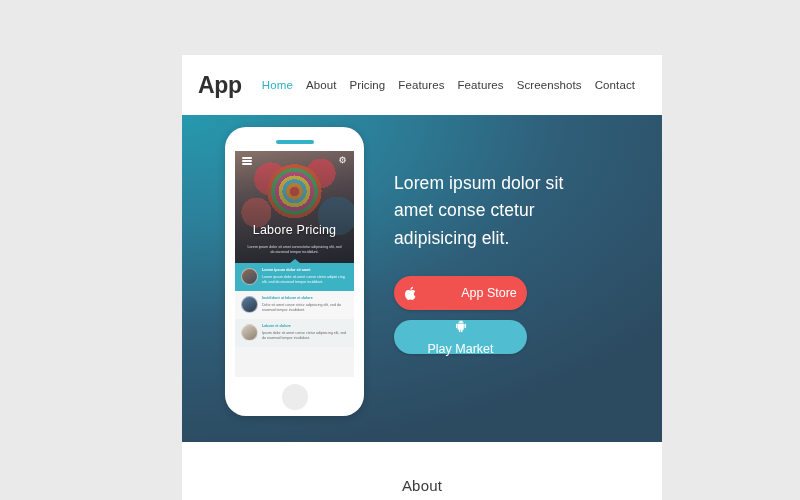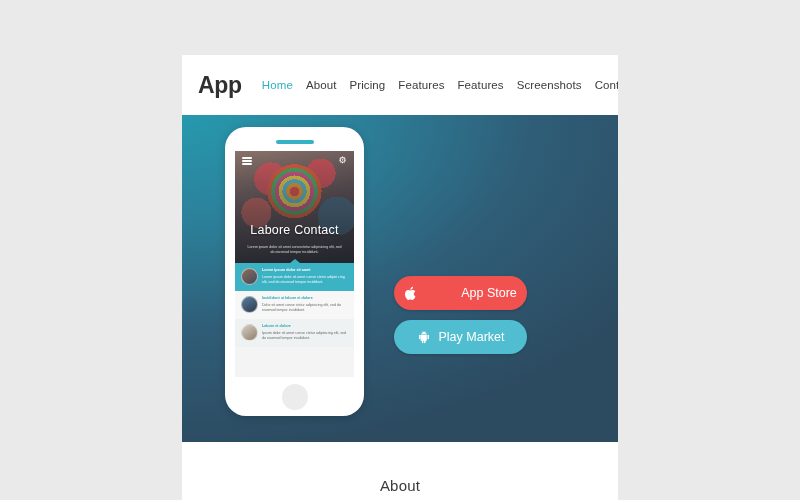--- a/index.html
+++ b/index.html
@@ -7,21 +7,21 @@
     width: 800px; height: 500px;
     background: #eaeaea;
     font-family: "Liberation Sans", sans-serif;
     overflow: hidden;
   }
 
   
   #page-card {
     position: absolute;
     left: 182px; top: 55px;
-    width: 436px; height: 445px;
+    width: 480px; height: 445px;
     background: #6d28d9;
     overflow: hidden;
   }
 
   
   #site-header {
     height: 60px;
     display: flex;
     align-items: center;
     padding: 0 14px 0 16px;
@@ -206,21 +206,21 @@
     width: 133px; height: 34px;
     border-radius: 19px;
     border: none;
     color: #ffffff;
     font-size: 12.5px;
     font-family: "Liberation Sans", sans-serif;
     cursor: pointer;
     box-shadow: 0 1px 3px rgba(0,0,0,.18);
   }
   #app-store-button { background: #f1514f; gap: 43px; }
-  #play-market-button { background: #50bed0; }
+  #play-market-button { background: #50bed0; flex-direction: column; }
   .store-icon { width: 14px; height: 15px; display: inline-block; }
 
   
   #about-section {
     height: 58px;
     background: #ffffff;
     display: flex;
     align-items: flex-end;
     justify-content: center;
     padding-bottom: 6px;
@@ -259,21 +259,21 @@
       <div id="phone-screen">
 
         <div id="phone-photo">
           <div id="phone-photo-scrim"></div>
           <div id="phone-menu-icon">
             <i></i>
               <i></i>
               <i></i>
           </div>
           <div id="phone-gear-icon">⚙</div>
-          <div id="phone-hero-title">Labore Contact</div>
+          <div id="phone-hero-title">Labore Pricing</div>
           <div id="phone-hero-sub">Lorem ipsum dolor sit amet consectetur adipisicing elit, sed do eiusmod tempor incididunt.</div>
         </div>
 
         <div class="phone-item variant-teal">
           <div class="phone-item-avatar"></div>
           <div class="phone-item-body">
             <div class="phone-item-title">Lorem ipsum dolor sit amet</div>
             <div class="phone-item-text">Lorem ipsum dolor sit amet conse ctetur adipisi cing elit, sed do eiusmod tempor incididunt.</div>
           </div>
         </div>
@@ -290,20 +290,23 @@
           <div class="phone-item-avatar"></div>
           <div class="phone-item-body">
             <div class="phone-item-title">Labore et dolore</div>
             <div class="phone-item-text">Ipsum dolor sit amet conse ctetur adipisicing elit, sed do eiusmod tempor incididunt.</div>
           </div>
         </div>
 
       </div>
     </div>
 
+    <div id="hero-copy">
+      <h1 id="hero-headline">Lorem ipsum dolor sit amet conse ctetur adipisicing elit.</h1>
+    </div>
 
     <div id="hero-actions">
 
       <button class="store-button" id="app-store-button">
         <span class="store-icon">
           <svg viewBox="0 0 24 26" width="14" height="15" aria-hidden="true">
             <path fill="#ffffff" d="M17.1 13.6c0-2.9 2.4-4.3 2.5-4.4-1.4-2-3.5-2.3-4.2-2.3-1.8-.2-3.5 1-4.4 1-.9 0-2.3-1-3.8-1C5.3 6.9 3.5 8 2.5 9.8c-2 3.5-.5 8.7 1.4 11.5.9 1.4 2 2.9 3.5 2.9 1.4-.1 1.9-.9 3.6-.9s2.2.9 3.7.9c1.5 0 2.5-1.4 3.4-2.8 1.1-1.6 1.5-3.2 1.6-3.3-.1 0-3-1.2-3-4.5z"></path>
             <path fill="#ffffff" d="M14.4 4.8c.8-.9 1.3-2.2 1.1-3.5-1.1 0-2.5.8-3.3 1.7-.7.8-1.3 2.1-1.2 3.4 1.3.1 2.6-.7 3.4-1.6z"></path>
           </svg>
         </span>

